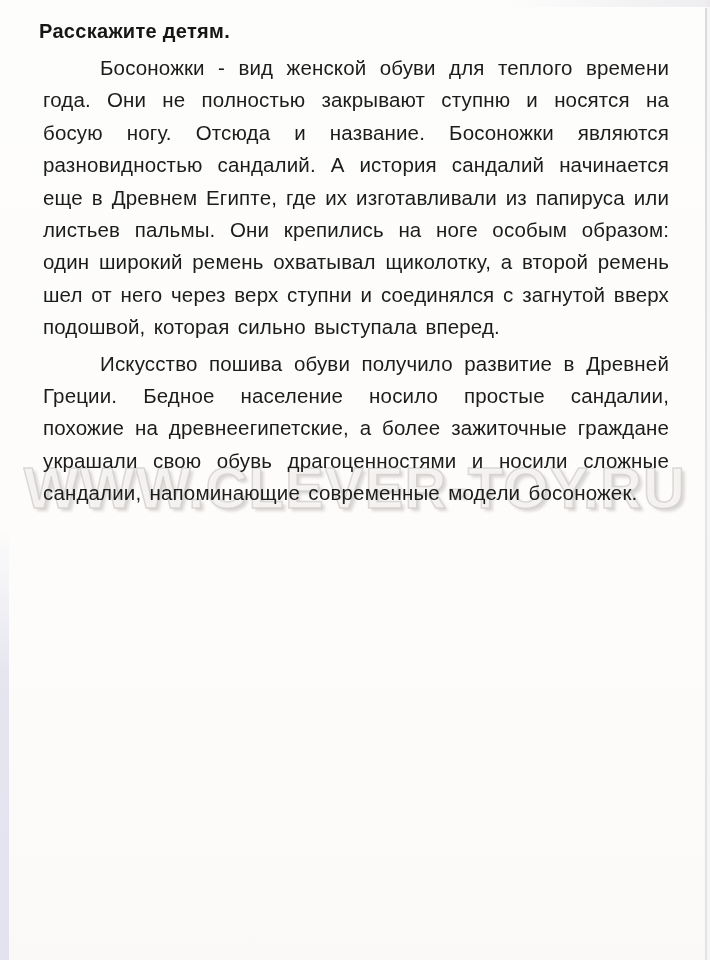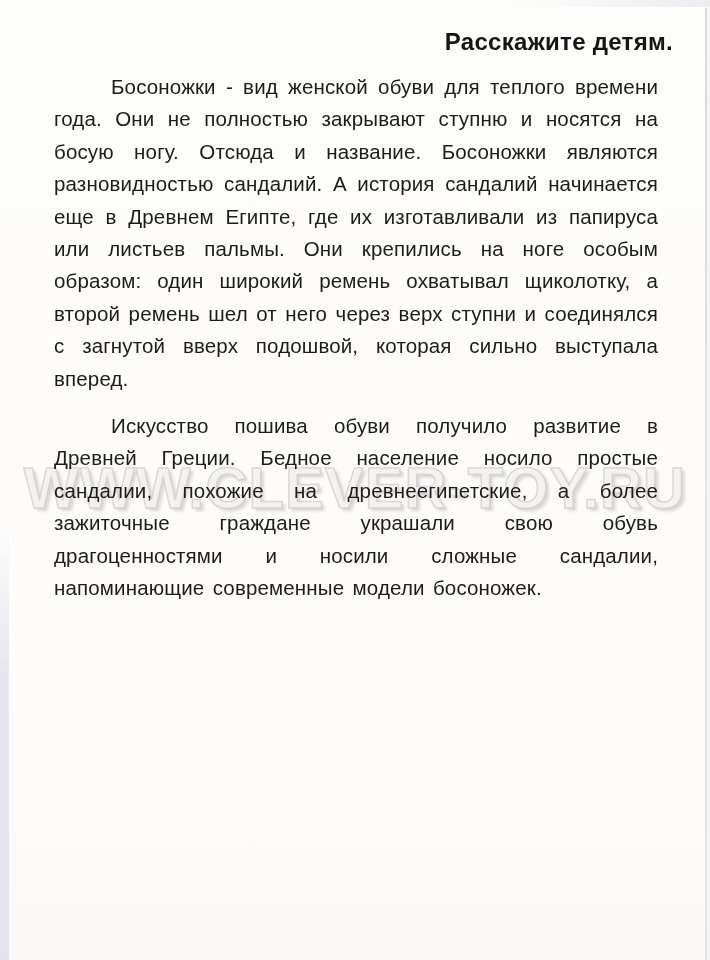--- a/index.html
+++ b/index.html
@@ -66,29 +66,28 @@
   }
   .content {
     position: absolute;
     left: 39px;
     top: 12px;
     width: 634px;
     z-index: 2;
     color: #1c1c1c;
   }
   .doc-title {
-    font-size: 24px;
+    font-size: 20px;
     font-weight: 600;
     letter-spacing: 0.3px;
-    margin: 16px 0 9px 0;
+    margin: 8px 0 9px 0;
     color: #161616;
-    text-align: right;
   }
   .doc-body p {
-    margin: 15px;
+    margin: 4px;
     font-size: 20.5px;
     line-height: 32.4px;
     text-align: justify;
     text-indent: 57px;
     word-spacing: 2.5px;
     letter-spacing: 0.15px;
     color: #1c1c1c;
   }
   .watermark {
     position: absolute;

